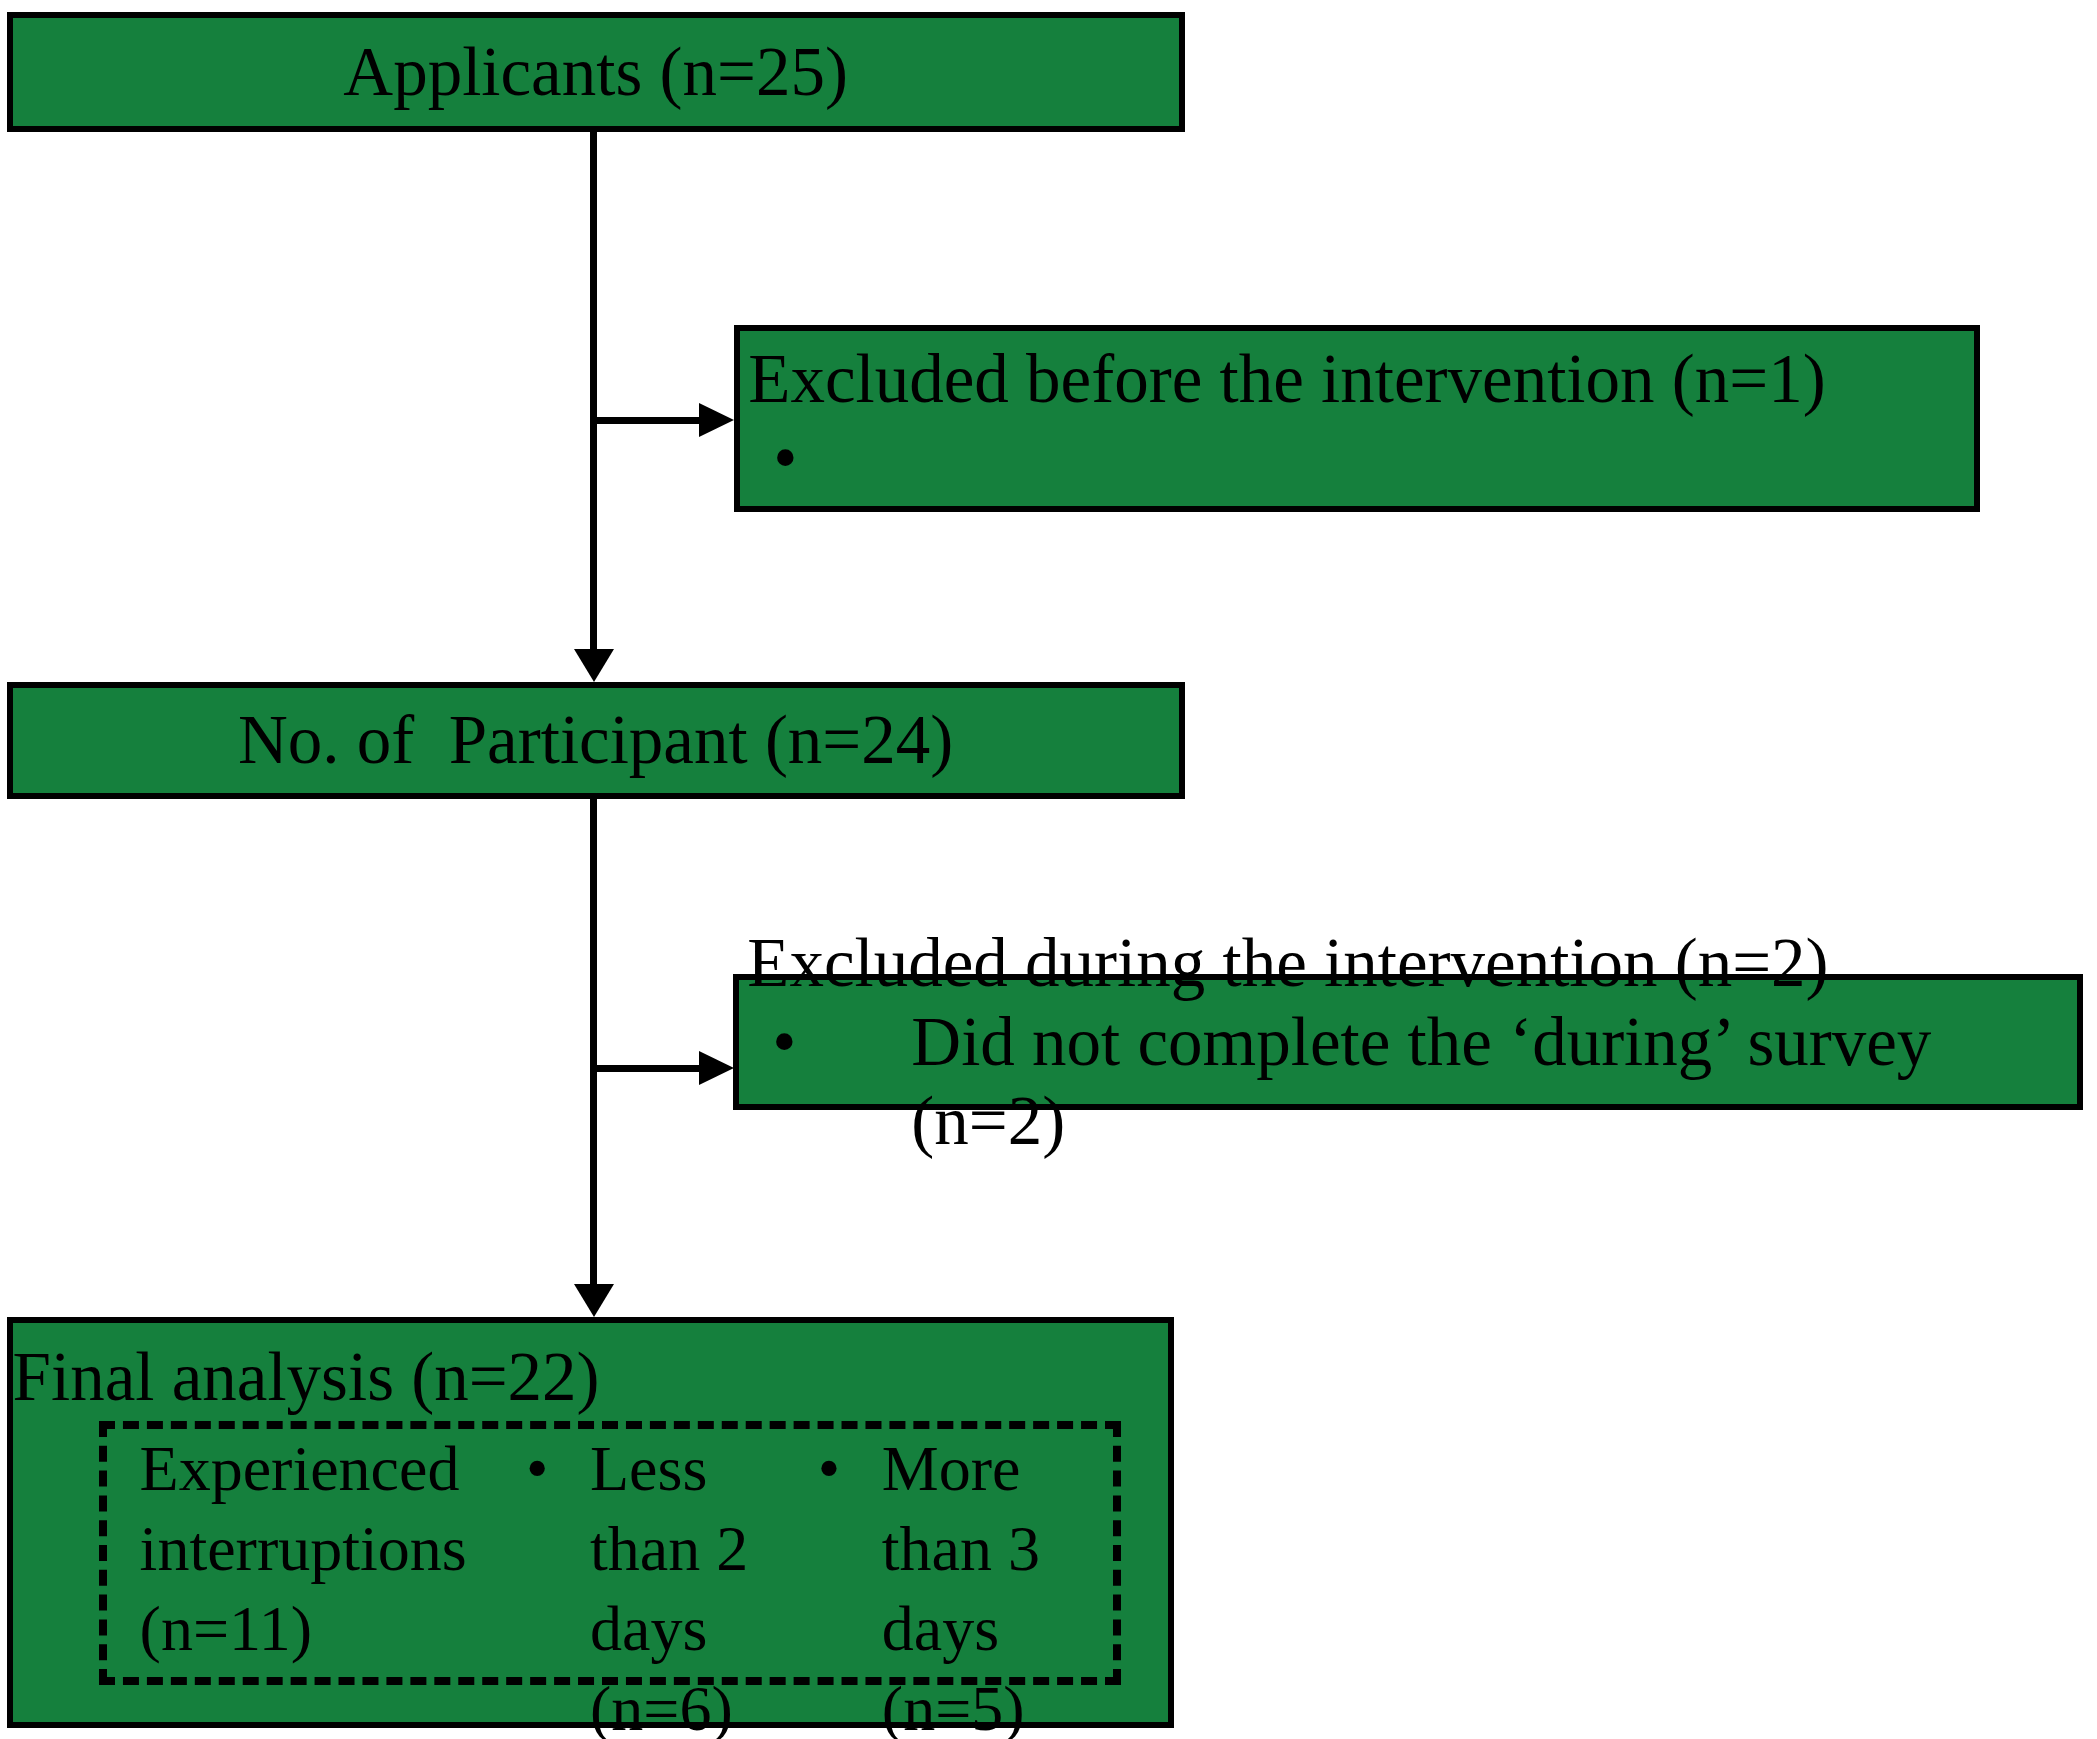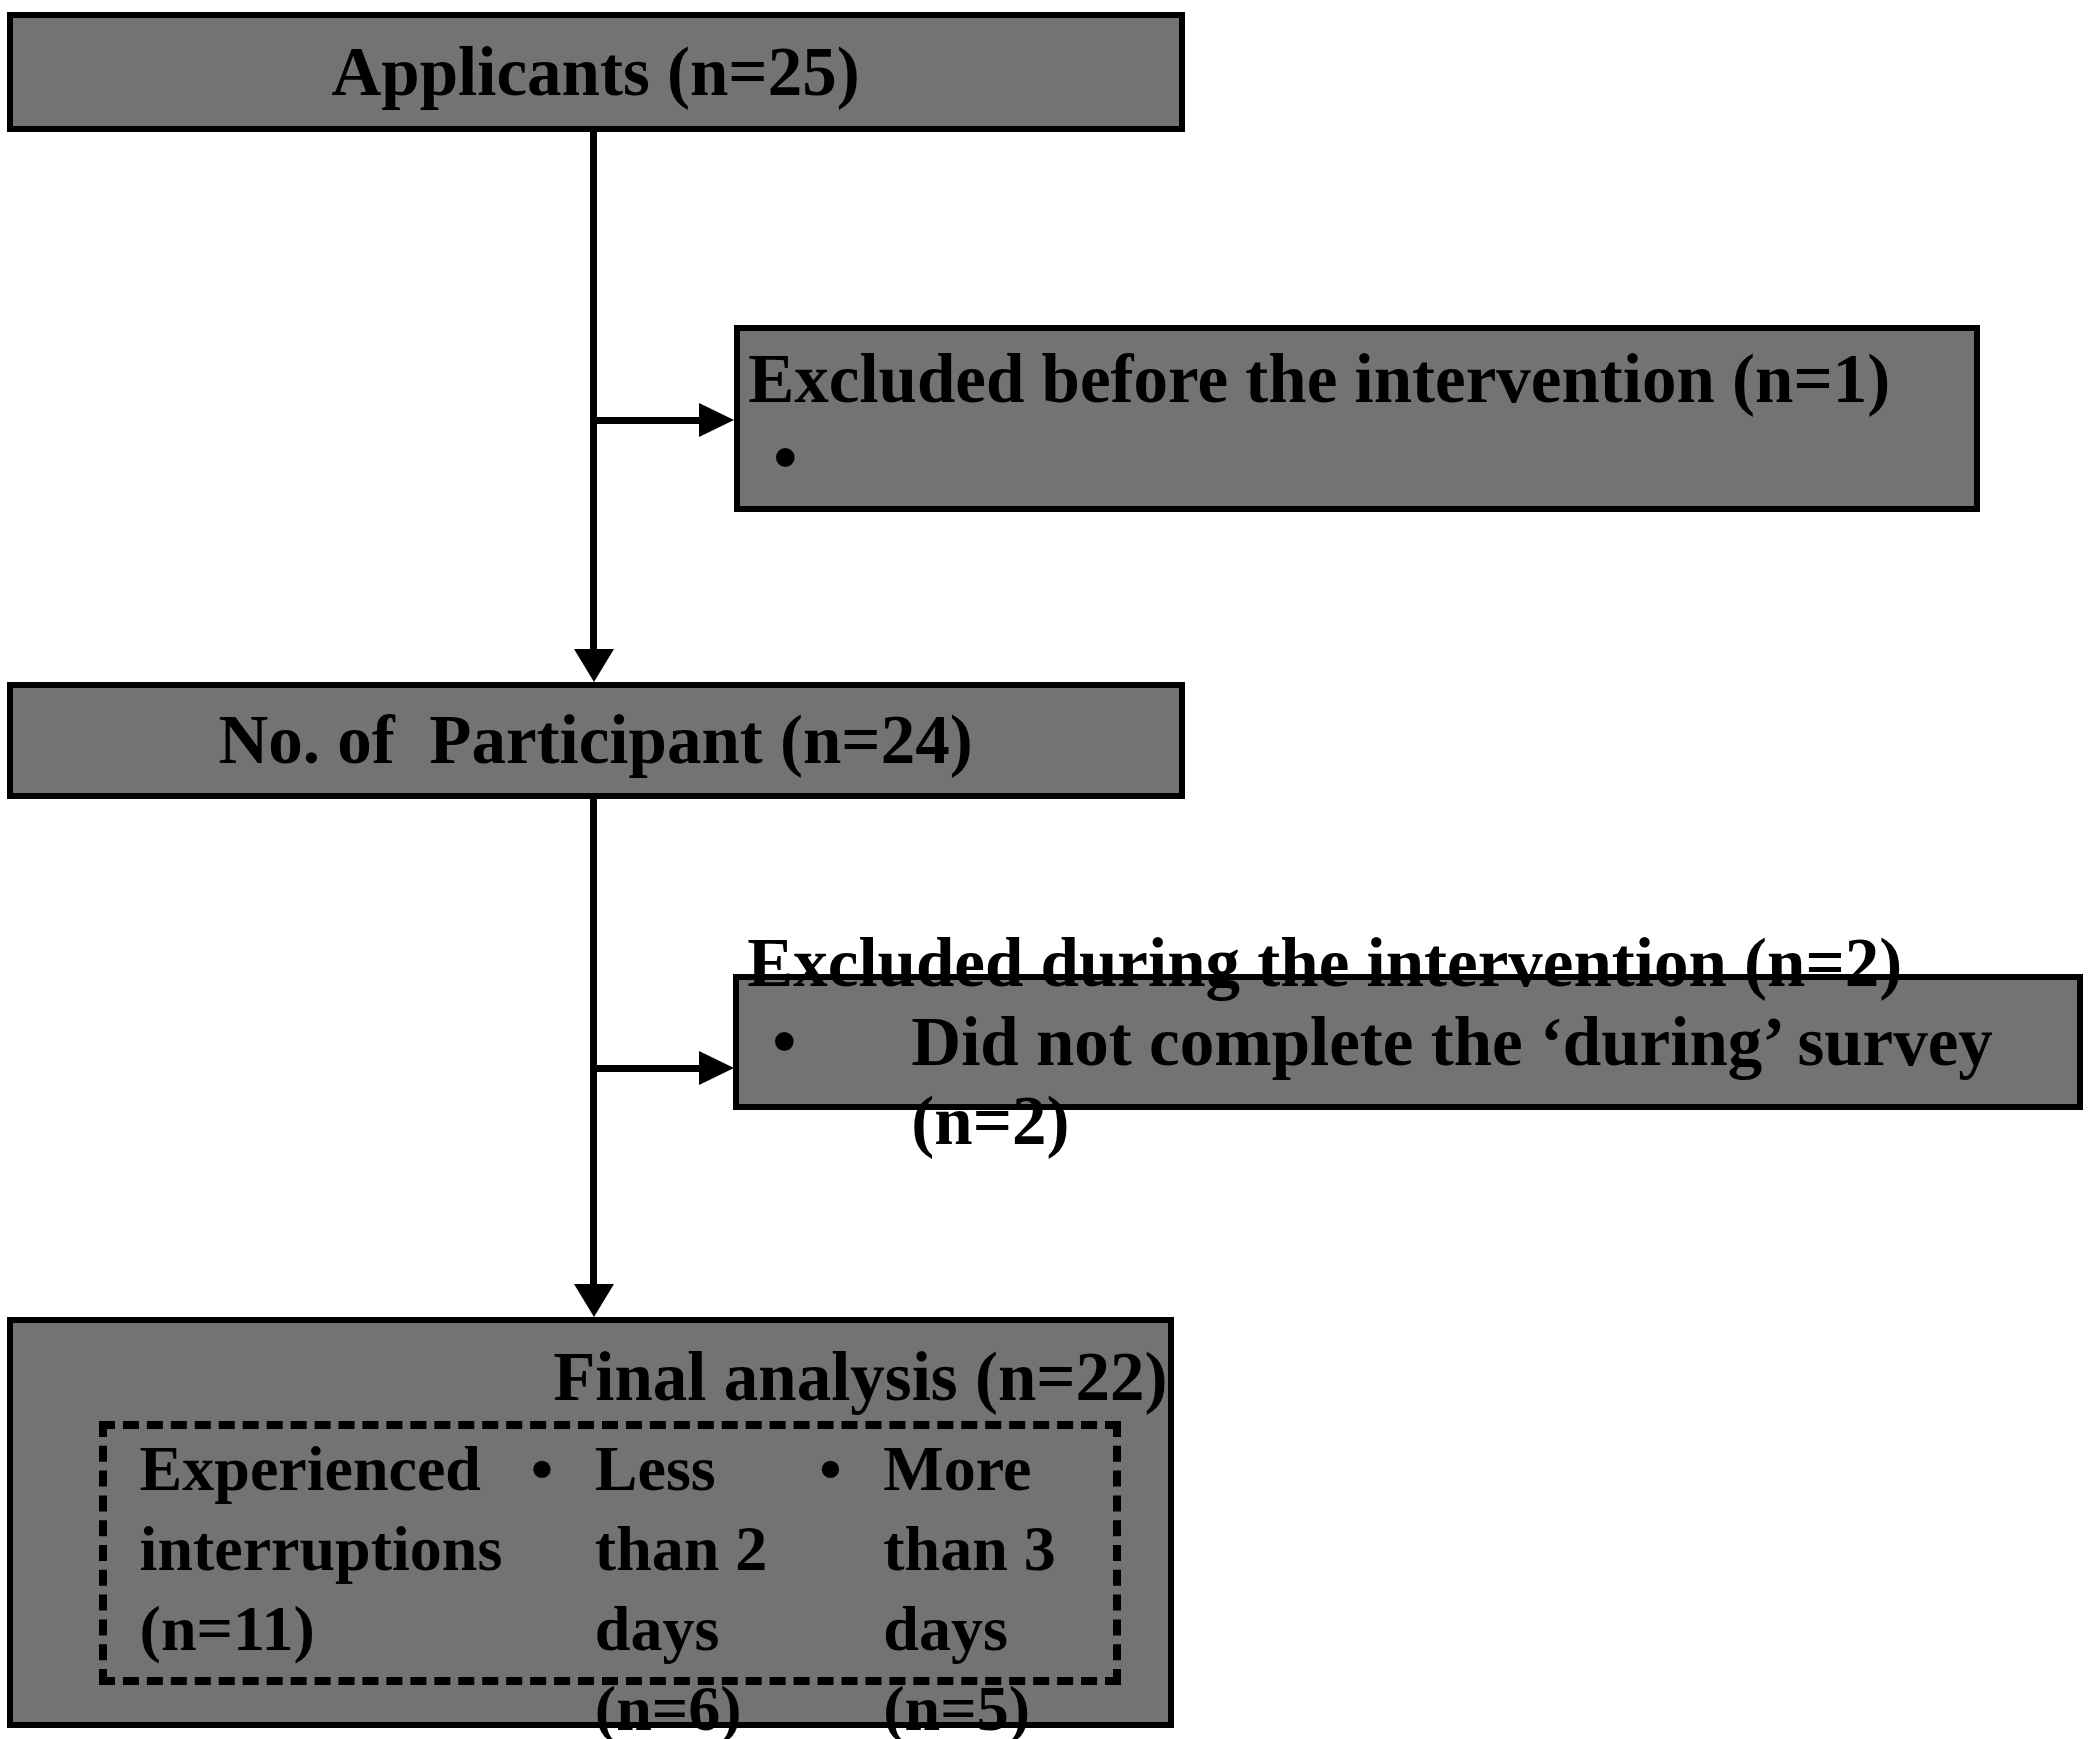--- a/index.html
+++ b/index.html
@@ -12,22 +12,21 @@
     width: 2098px;
     height: 1740px;
     background: #ffffff;
     font-family: "Liberation Serif", "DejaVu Serif", serif;
     color: #000000;
   }
   .box {
     position: absolute;
     box-sizing: border-box;
     border: 6.6px solid #000000;
-    background: #737373;
-    font-weight: bold;
+    background: #15803d;
   }
   .txt {
     white-space: pre-wrap;
     font-size: 69px;
     line-height: 79px;
     color: #000000;
   }
   .center-box {
     display: flex;
     align-items: center;
@@ -68,21 +67,21 @@
   }
   .arrow-right {
     position: absolute;
     width: 0; height: 0;
     border-top: 17.4px solid transparent;
     border-bottom: 17.4px solid transparent;
     border-left: 35px solid #000000;
   }
   .final-title {
     margin-top: 15px;
-    text-align: right;
+    text-align: left;
   }
   .dashed-box {
     position: absolute;
     box-sizing: border-box;
     left: 86px;
     top: 98px;
     width: 1022px;
     height: 264px;
     border: 8.3px dashed #000000;
     display: flex;

